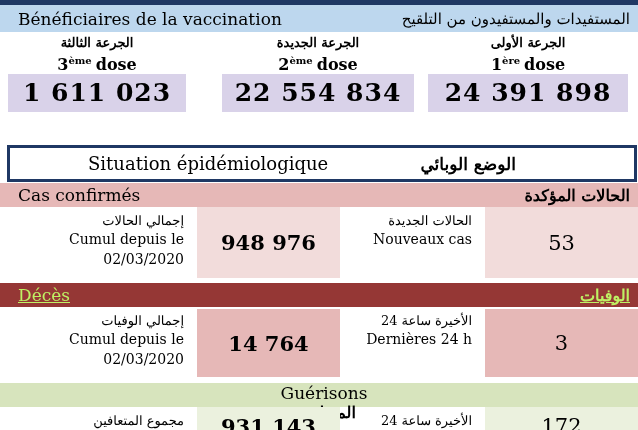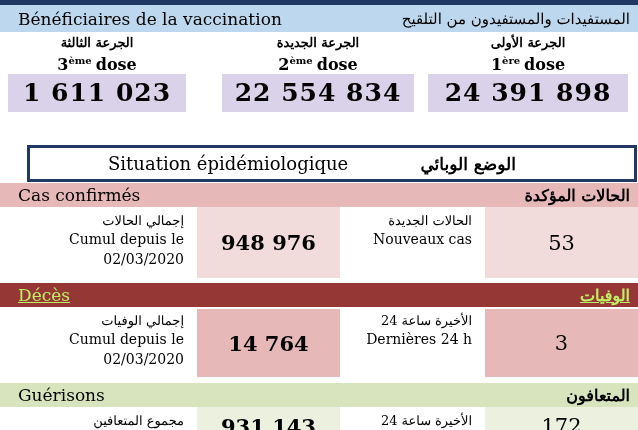--- a/index.html
+++ b/index.html
@@ -23,35 +23,35 @@
   .dose-ar { font-size:13px; font-weight:bold; height:16px; line-height:16px; direction:rtl; }
   .dose-fr { font-size:16px; font-weight:bold; height:20px; line-height:20px; }
   .dose-fr sup { font-size:10px; }
   .dose-word { margin-left:4px; }
   .dose-num {
     margin-top:3px; height:38px; line-height:38px; background:#D9D2E9;
     font-size:25px; font-weight:bold; letter-spacing:1px;
   }
 
   .situation-box {
-    box-sizing:border-box; margin:33px 1px 0 27px; height:37px;
+    box-sizing:border-box; margin:33px 1px 0 7px; height:37px;
     border:3px solid #1F3864; background:#fff; display:flex; align-items:center;
   }
   .sit-fr { font-size:18px; margin-left:78px; }
   .sit-ar { font-size:17px; font-weight:bold; margin-left:auto; margin-right:118px; direction:rtl; }
 
   .band {
     height:24px; display:flex; justify-content:space-between; align-items:center;
     padding:0 8px 0 18px;
   }
   .band-fr { font-size:17px; }
   .band-ar { font-size:16px; font-weight:bold; direction:rtl; }
   .band-confirmed { background:#E6B8B7; margin-top:1px; }
   .band-deaths   { background:#953735; color:#bef264; margin-top:5px;text-decoration:underline; }
-  .band-recovered{ background:#D7E4BD; margin-top:6px; }
+  .band-recovered{ background:#D7E4BD; margin-top:6px;flex-direction:column; }
 
   .content-row { display:grid; grid-template-columns:197px 143px 145px 153px; }
   .row-confirmed { height:71px; }
   .row-deaths    { height:70px; }
   .row-recovered { height:60px; }
 
   .label-block {
     text-align:right; padding:5px 13px 0 0; font-size:14px; line-height:1.4;
   }
   .label-ar { font-size:13px; direction:rtl; }

